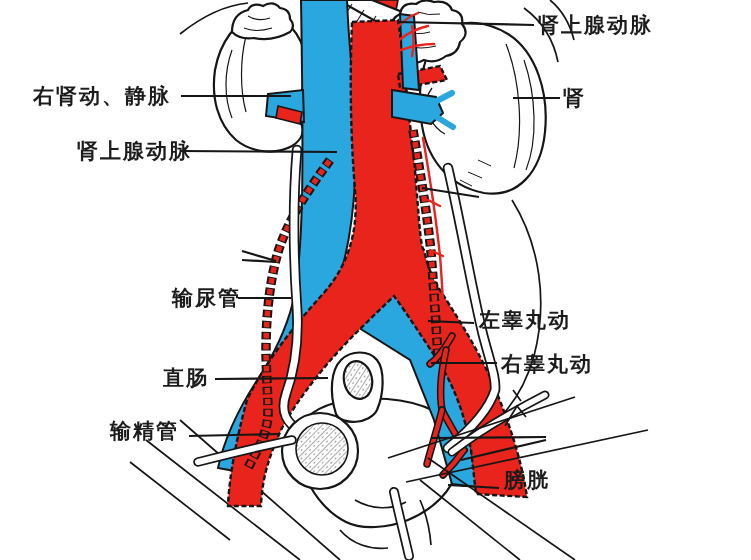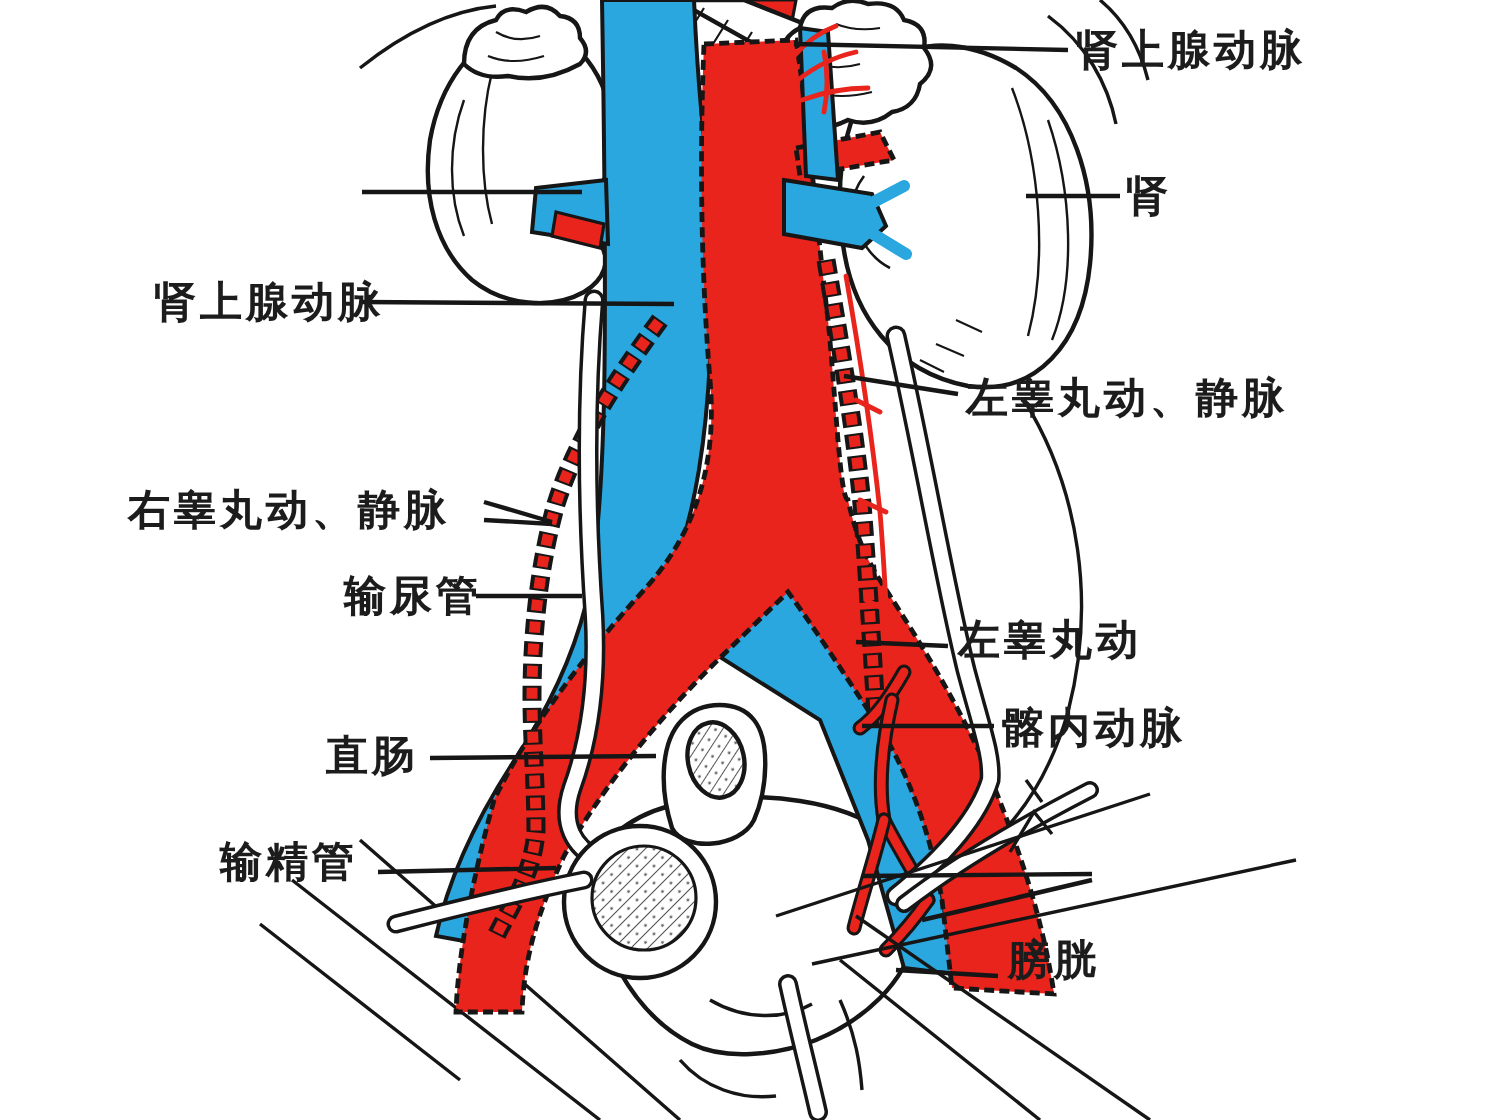--- a/index.html
+++ b/index.html
@@ -207,23 +207,22 @@
     <line class="leader" x1="215" y1="379" x2="328" y2="378"></line>
     <line class="leader" x1="189" y1="436" x2="278" y2="434"></line>
     <line class="leader" x1="546" y1="437" x2="431" y2="438"></line>
     <line class="leader" x1="546" y1="440" x2="461" y2="460"></line>
     <line class="leader" x1="499" y1="488" x2="448" y2="485"></line>
   </g>
 </svg>
 
 <div class="lbl" style="left:538px;top:14px">肾上腺动脉</div>
 <div class="lbl" style="left:563px;top:87px">肾</div>
+<div class="lbl" style="left:33px;top:85px">右肾动、静脉</div>
 <div class="lbl" style="left:77px;top:140px">肾上腺动脉</div>
-<div class="lbl" style="left:483px;top:188px">左睾丸动、静脉</div>
-<div class="lbl" style="left:64px;top:244px">右睾丸动、静脉</div>
 <div class="lbl" style="left:172px;top:287px">输尿管</div>
 <div class="lbl" style="left:479px;top:309px">左睾丸动</div>
-<div class="lbl" style="left:501px;top:353px">髂内动脉</div>
+<div class="lbl" style="left:501px;top:353px">右睾丸动</div>
 <div class="lbl" style="left:163px;top:367px">直肠</div>
 <div class="lbl" style="left:110px;top:420px">输精管</div>
 <div class="lbl" style="left:504px;top:469px">膀胱</div>
 
 </div>
 
 </body></html>

